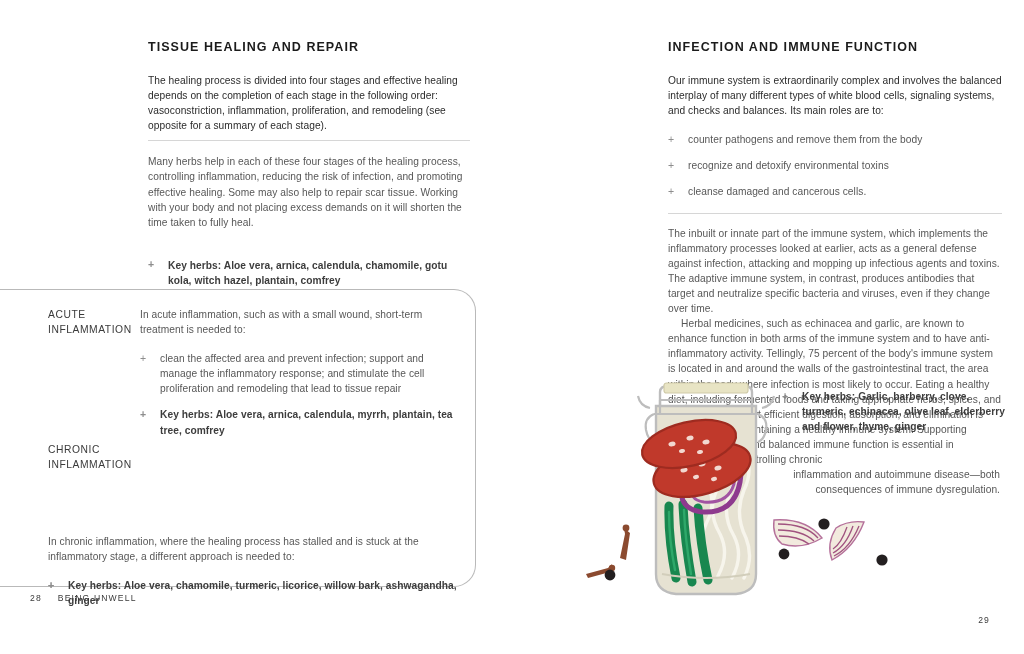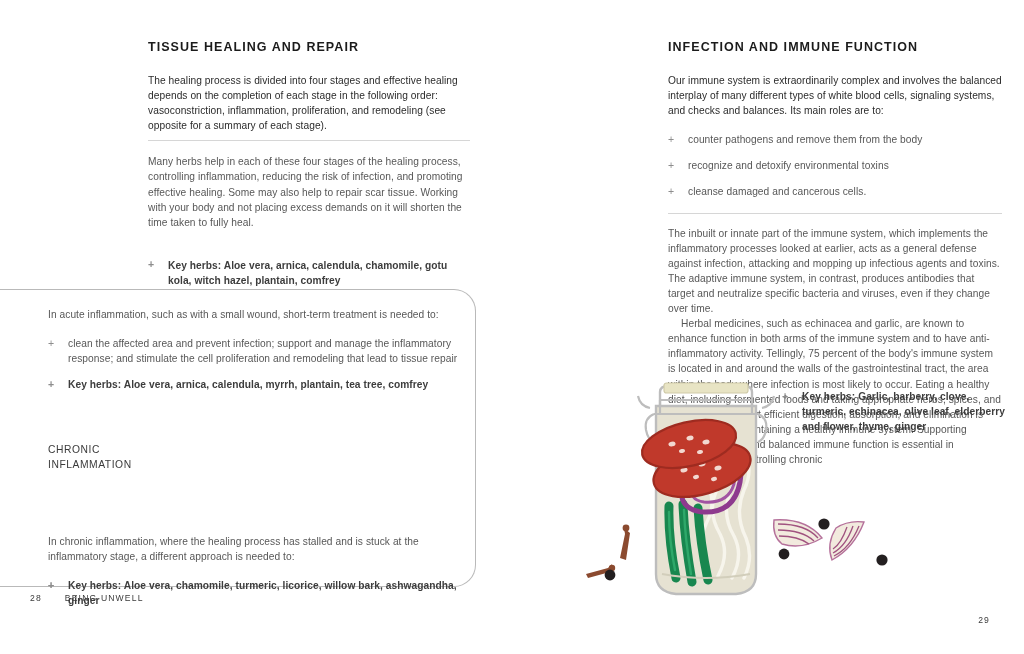--- a/index.html
+++ b/index.html
@@ -167,21 +167,21 @@
   
   .folio {
     position: absolute;
     bottom: 29px;
     font-size: 8.6px;
     letter-spacing: 1.15px;
     color: #3a3a3a;
     text-transform: uppercase;
   }
   .folio-left  { left: 30px; }
-  .folio-left .folio-num { margin-right: 23px; }
+  .folio-left .folio-num { margin-right: 16px; }
   .folio-right { right: 34px; }
 
   
   .illustration {
     position: absolute;
     left: 568px;
     top: 378px;
     width: 360px;
     height: 240px;
     pointer-events: none;
@@ -207,20 +207,21 @@
         <li class="plus-item strong-lead">
           <span class="plus-mark">+</span>
           <span>Key herbs: Aloe vera, arnica, calendula, chamomile, gotu kola, witch hazel, plantain, comfrey</span>
         </li>
       </ul>
     </div>
 
     <div class="callout">
 
       <div class="callout-row row-acute">
+        <div class="callout-label">ACUTE INFLAMMATION</div>
         <div class="callout-body">
           <p class="body-txt">In acute inflammation, such as with a small wound, short-term treatment is needed to:</p>
           <ul class="plus-list">
             <li class="plus-item">
               <span class="plus-mark">+</span>
               <span>clean the affected area and prevent infection; support and manage the inflammatory response; and stimulate the cell proliferation and remodeling that lead to tissue repair</span>
             </li>
             <li class="plus-item strong-lead">
               <span class="plus-mark">+</span>
               <span>Key herbs: Aloe vera, arnica, calendula, myrrh, plantain, tea tree, comfrey</span>
@@ -272,20 +273,24 @@
           <span class="plus-mark">+</span>
           <span>cleanse damaged and cancerous cells.</span>
         </li>
       </ul>
 
       <hr class="rule">
 
       <p class="body-txt">The inbuilt or innate part of the immune system, which implements the inflammatory processes looked at earlier, acts as a general defense against infection, attacking and mopping up infectious agents and toxins. The adaptive immune system, in contrast, produces antibodies that target and neutralize specific bacteria and viruses, even if they change over time.</p>
       <p class="body-txt indent-first">Herbal medicines, such as echinacea and garlic, are known to enhance function in both arms of the immune system and to have anti-inflammatory activity. Tellingly, 75 percent of the body's immune system is located in and around the walls of the gastrointestinal tract, the area within the body where infection is most likely to occur. Eating a healthy diet, including fermented foods and taking appropriate herbs, spices, and probiotics to support efficient digestion, absorption, and elimination is fundamental in maintaining a healthy immune system. Supporting healthy digestion and balanced immune function is essential in preventing and controlling chronic</p>
 
+      <div class="tail-lines">
+        <div>inflammation and autoimmune disease—both</div>
+        <div>consequences of immune dysregulation.</div>
+      </div>
     </div>
 
     <div class="tail-keyherbs">
       <ul class="plus-list">
         <li class="plus-item strong-lead">
           <span class="plus-mark">+</span>
           <span>Key herbs: Garlic, barberry, clove, turmeric, echinacea, olive leaf, elderberry and flower, thyme, ginger</span>
         </li>
       </ul>
     </div>

